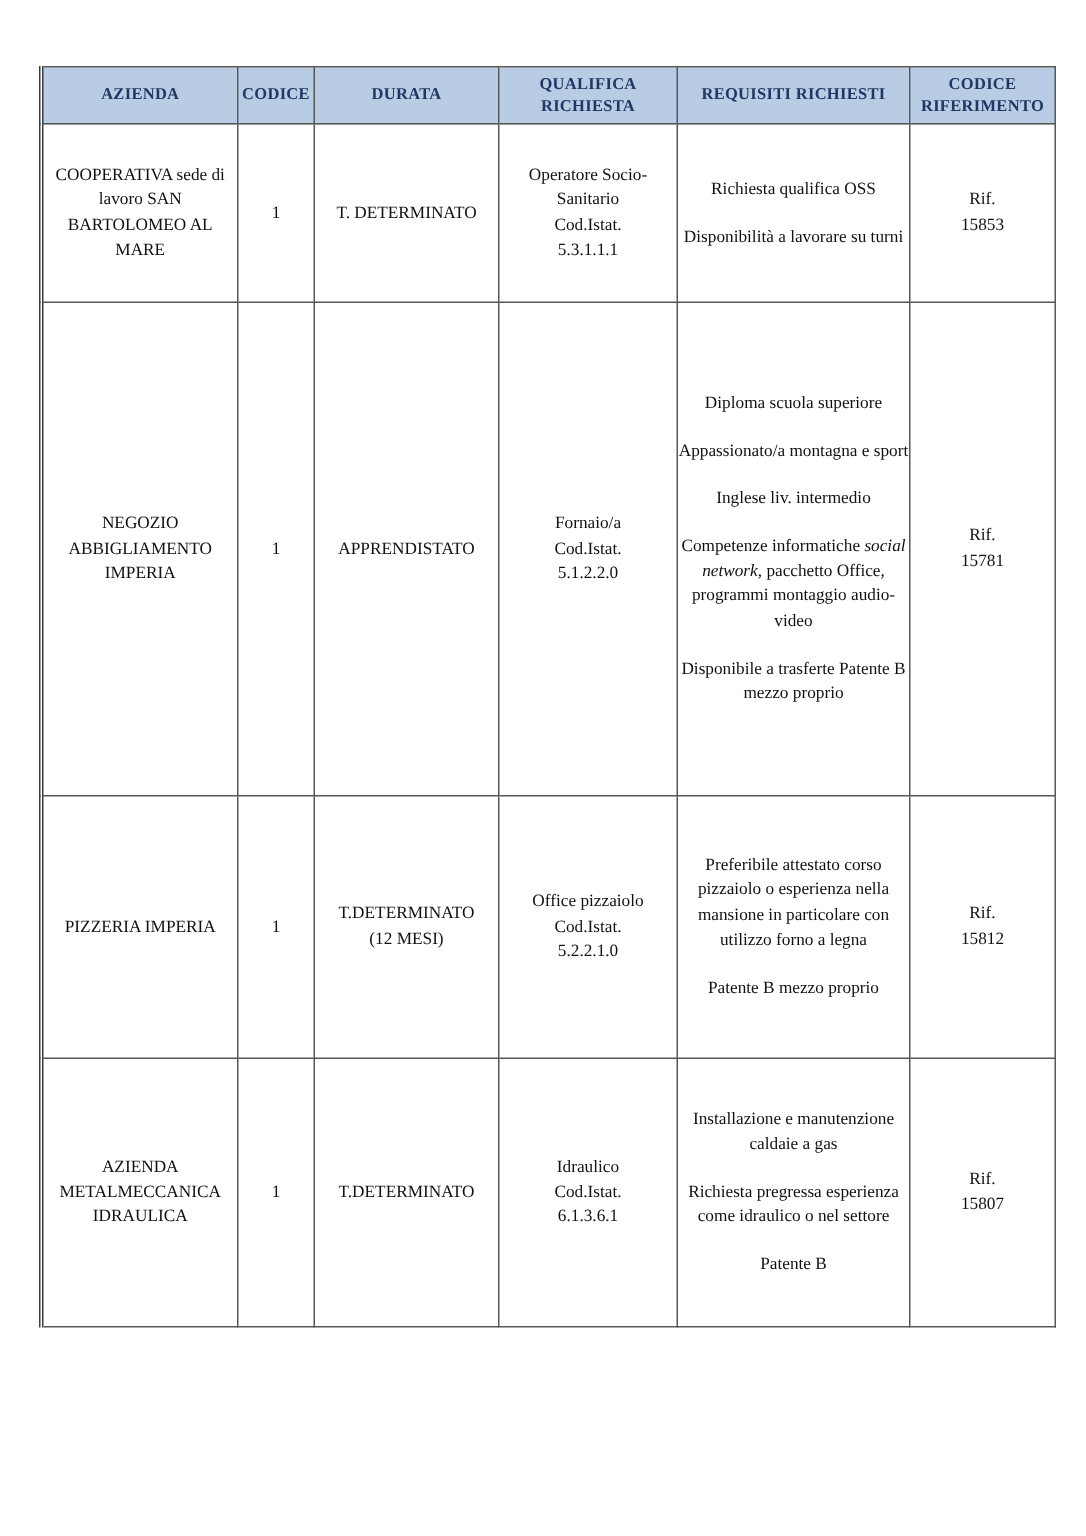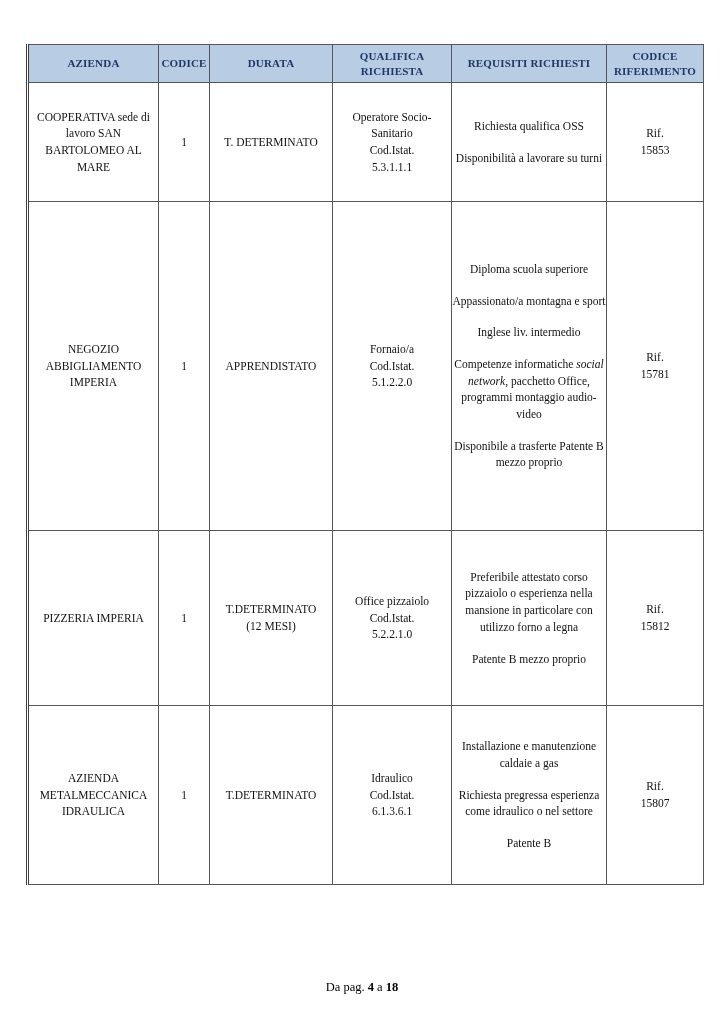--- a/index.html
+++ b/index.html
@@ -226,20 +226,14 @@
             <p class="para">Patente B</p>
           </td>
           <td class="cell-codice">
             <div>Rif.</div>
             <div>15807</div>
           </td>
         </tr>
       </tbody>
   </table>
 
-  <div id="footer">
-    <span>Da pag.</span>
-    <span class="fnum">4</span>
-    <span>a</span>
-    <span class="fnum">18</span>
-  </div>
 
 </div>
 
 </body></html>

